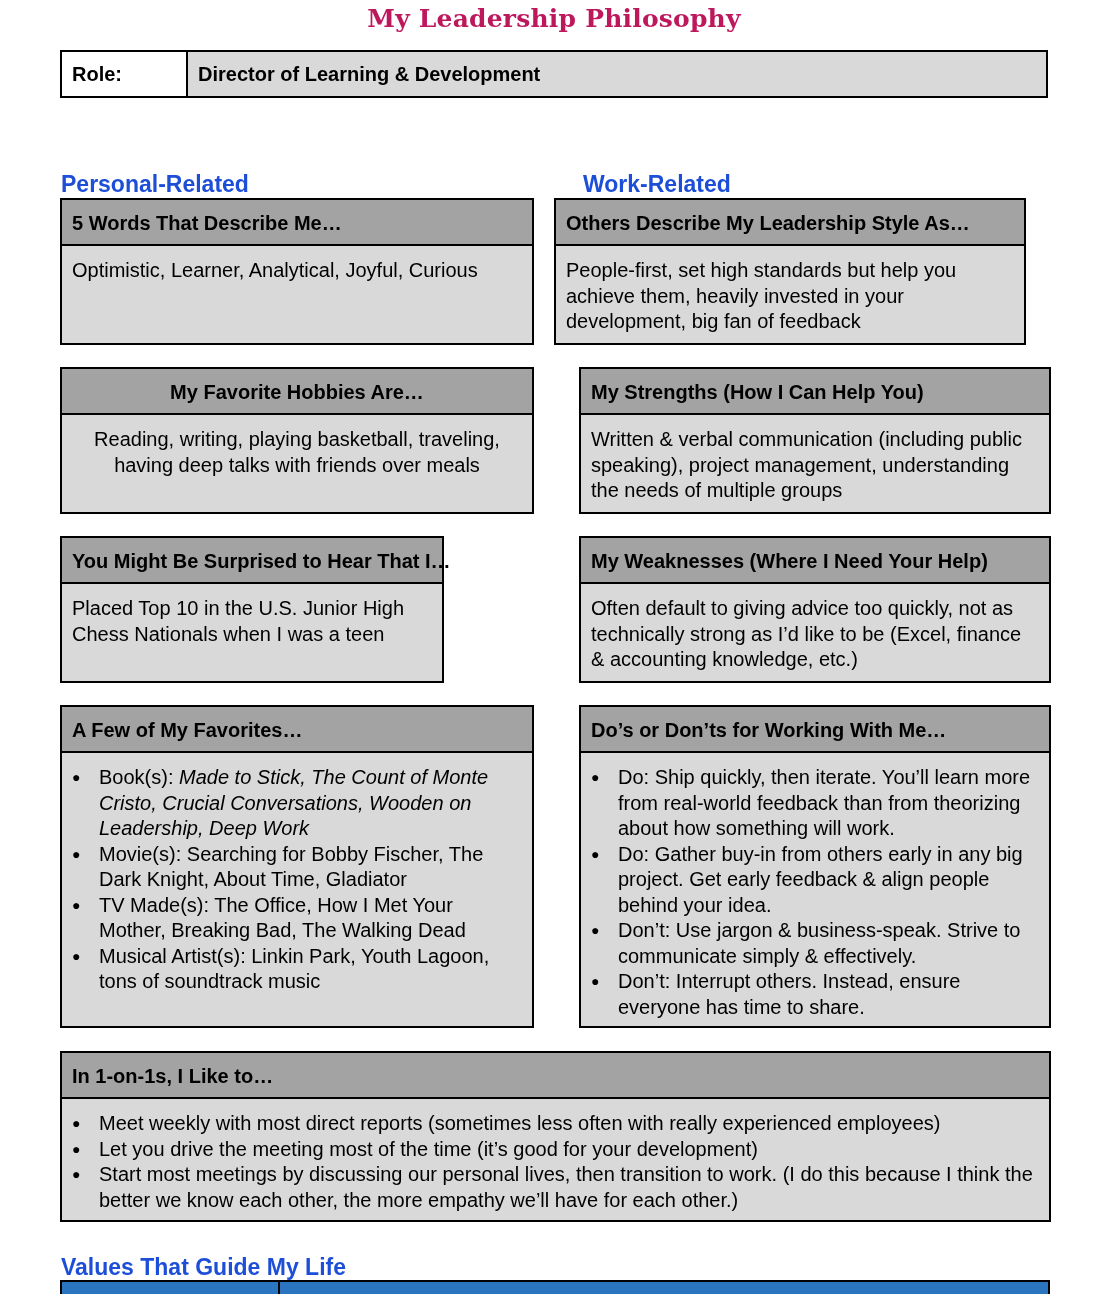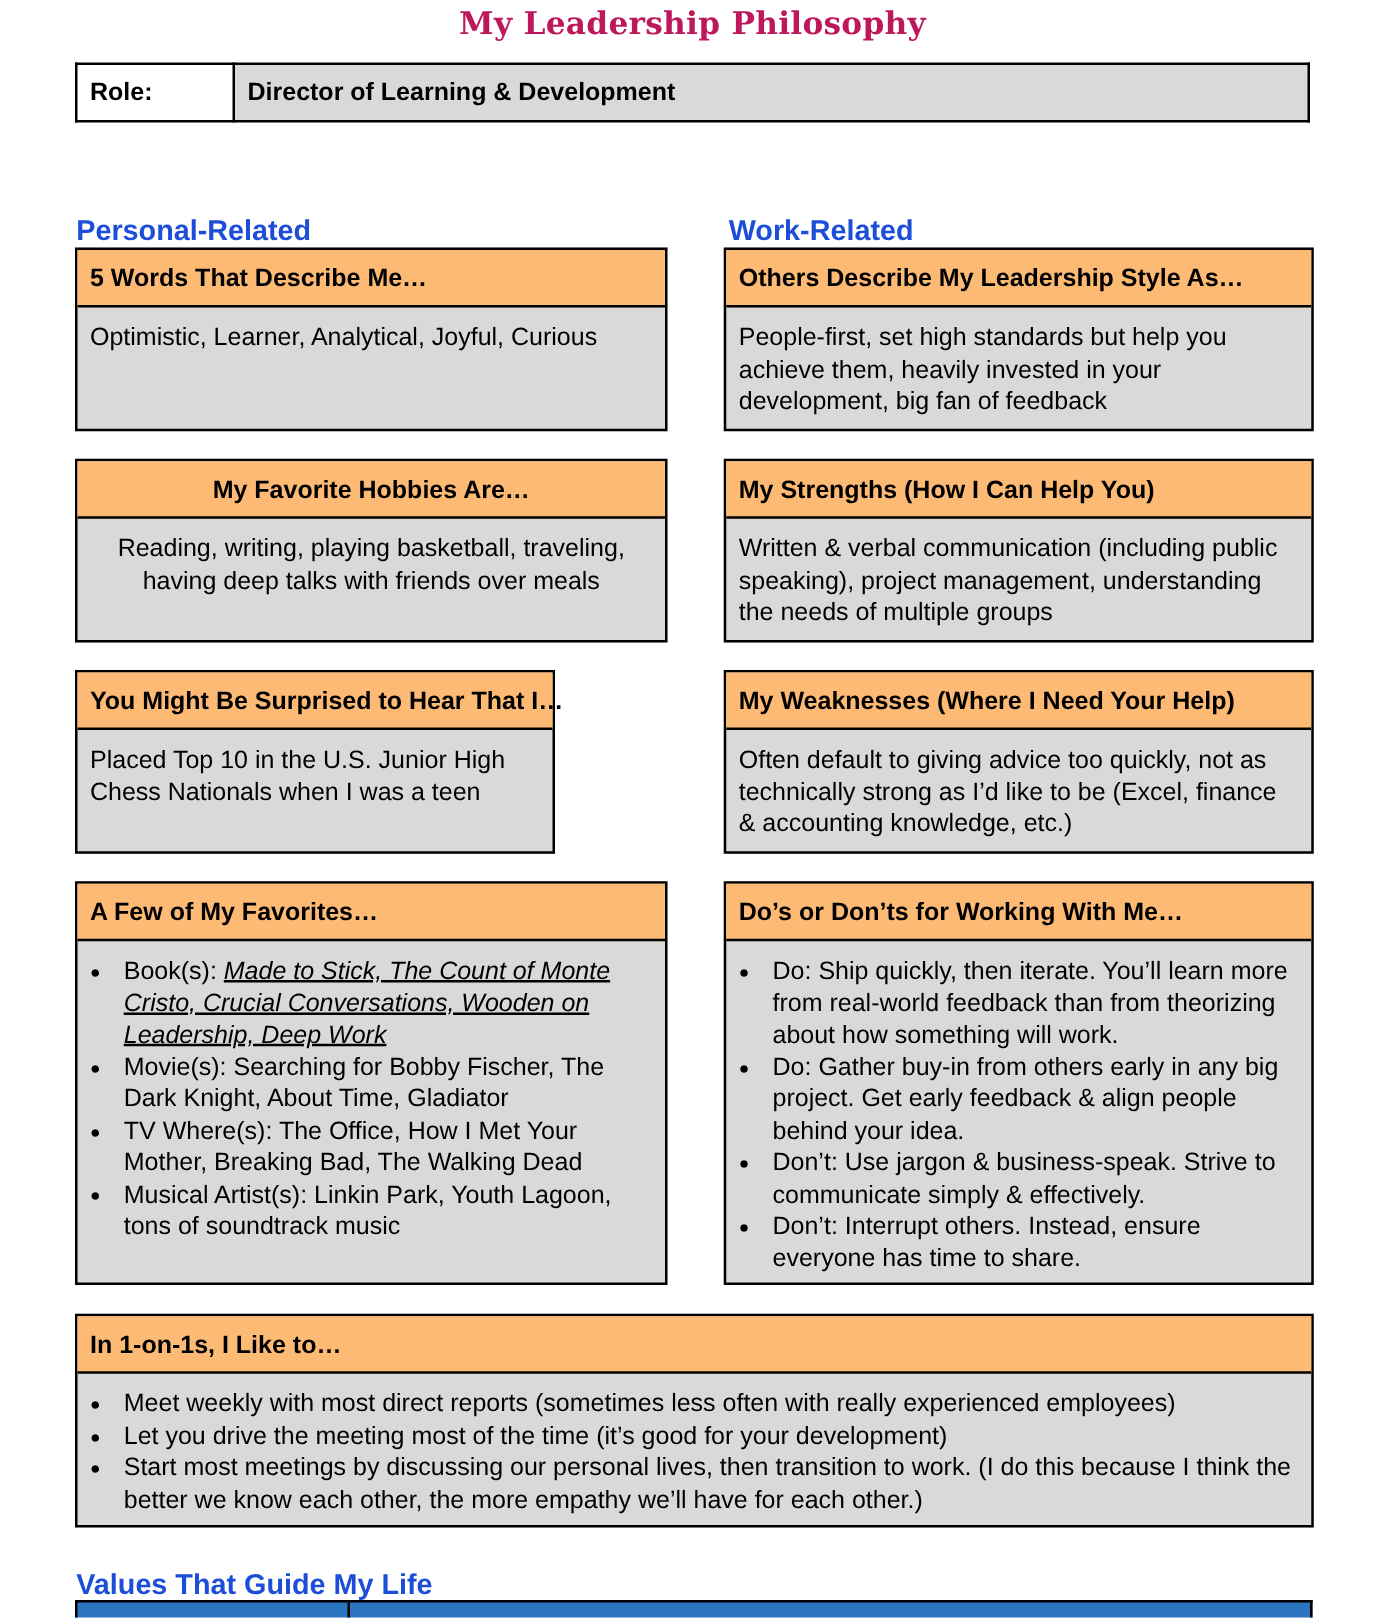--- a/index.html
+++ b/index.html
@@ -7,28 +7,28 @@
          font-family: "Liberation Sans", sans-serif; color: #000; }
   .title { position: absolute; top: 4px; left: 0; width: 1108px; text-align: center;
            font-family: "DejaVu Serif", serif; font-weight: bold; font-size: 25px;
            color: #be185d; letter-spacing: 0.2px; }
   .id-table { position: absolute; left: 60px; top: 50px; width: 988px; border-collapse: collapse; }
   .id-table td { border: 2px solid #000; height: 44px; padding: 0 10px; font-weight: bold; font-size: 20px; }
   .id-table td.lbl { width: 104px; background: #fff; }
   .id-table td.val { background: #d9d9d9; }
   .section-label { position: absolute; font-weight: bold; font-size: 23px; color: #1d4ed8; }
   .box { position: absolute; border: 2px solid #000; background: #d9d9d9; box-sizing: border-box; }
-  .box .hdr { background: #fdba74; border-bottom: 2px solid #000; height: 46px; box-sizing: border-box;
+  .box .hdr { background: #a3a3a3; border-bottom: 2px solid #000; height: 46px; box-sizing: border-box;
               padding: 0 10px; font-weight: bold; font-size: 20px; line-height: 46px; white-space: nowrap; }
   .box .body { padding: 12px 10px 8px 10px; font-size: 20px; line-height: 25.5px; }
   .box ul { margin: 0; padding: 0; list-style: none; }
   .box li { position: relative; padding-left: 27px; }
   .box li::before { content: "\25CF"; position: absolute; left: 0; top: 0; font-size: 14px; }
   .box li b { font-weight: normal; }
-  .box li i { font-style: italic; text-decoration: underline; }
+  .box li i { font-style: italic; }
   .values-bar { position: absolute; left: 60px; top: 1280px; width: 990px; height: 20px;
                 border: 2px solid #000; border-bottom: none; background: #2a74c0; box-sizing: border-box; }
   .values-bar .divider { position: absolute; left: 216px; top: 0; bottom: 0; width: 2px; background: #000; }
 </style>
 </head>
 <body>
 
 <div class="title">My Leadership Philosophy</div>
 
 <table class="id-table">
@@ -57,27 +57,27 @@
   <div class="hdr">You Might Be Surprised to Hear That I…</div>
   <div class="body">Placed Top 10 in the U.S. Junior High Chess Nationals when I was a teen</div>
 </div>
 
 <div class="box" style="left:60px; top:705px; width:474px; height:323px;">
   <div class="hdr">A Few of My Favorites…</div>
   <div class="body">
     <ul>
       <li><b>Book(s)</b><span>: </span><i>Made to Stick, The Count of Monte Cristo, Crucial Conversations, Wooden on Leadership, Deep Work</i></li>
       <li><b>Movie(s)</b><span>: </span><span>Searching for Bobby Fischer, The Dark Knight, About Time, Gladiator</span></li>
-      <li><b>TV Where(s)</b><span>: </span><span>The Office, How I Met Your Mother, Breaking Bad, The Walking Dead</span></li>
+      <li><b>TV Made(s)</b><span>: </span><span>The Office, How I Met Your Mother, Breaking Bad, The Walking Dead</span></li>
       <li><b>Musical Artist(s)</b><span>: </span><span>Linkin Park, Youth Lagoon, tons of soundtrack music</span></li>
     </ul>
   </div>
 </div>
 
-<div class="box" style="left:579px; top:198px; width:472px; height:147px;">
+<div class="box" style="left:554px; top:198px; width:472px; height:147px;">
   <div class="hdr">Others Describe My Leadership Style As…</div>
   <div class="body">People-first, set high standards but help you achieve them, heavily invested in your development, big fan of feedback</div>
 </div>
 
 <div class="box" style="left:579px; top:367px; width:472px; height:147px;">
   <div class="hdr">My Strengths (How I Can Help You)</div>
   <div class="body">Written &amp; verbal communication (including public speaking), project management, understanding the needs of multiple groups</div>
 </div>
 
 <div class="box" style="left:579px; top:536px; width:472px; height:147px;">

